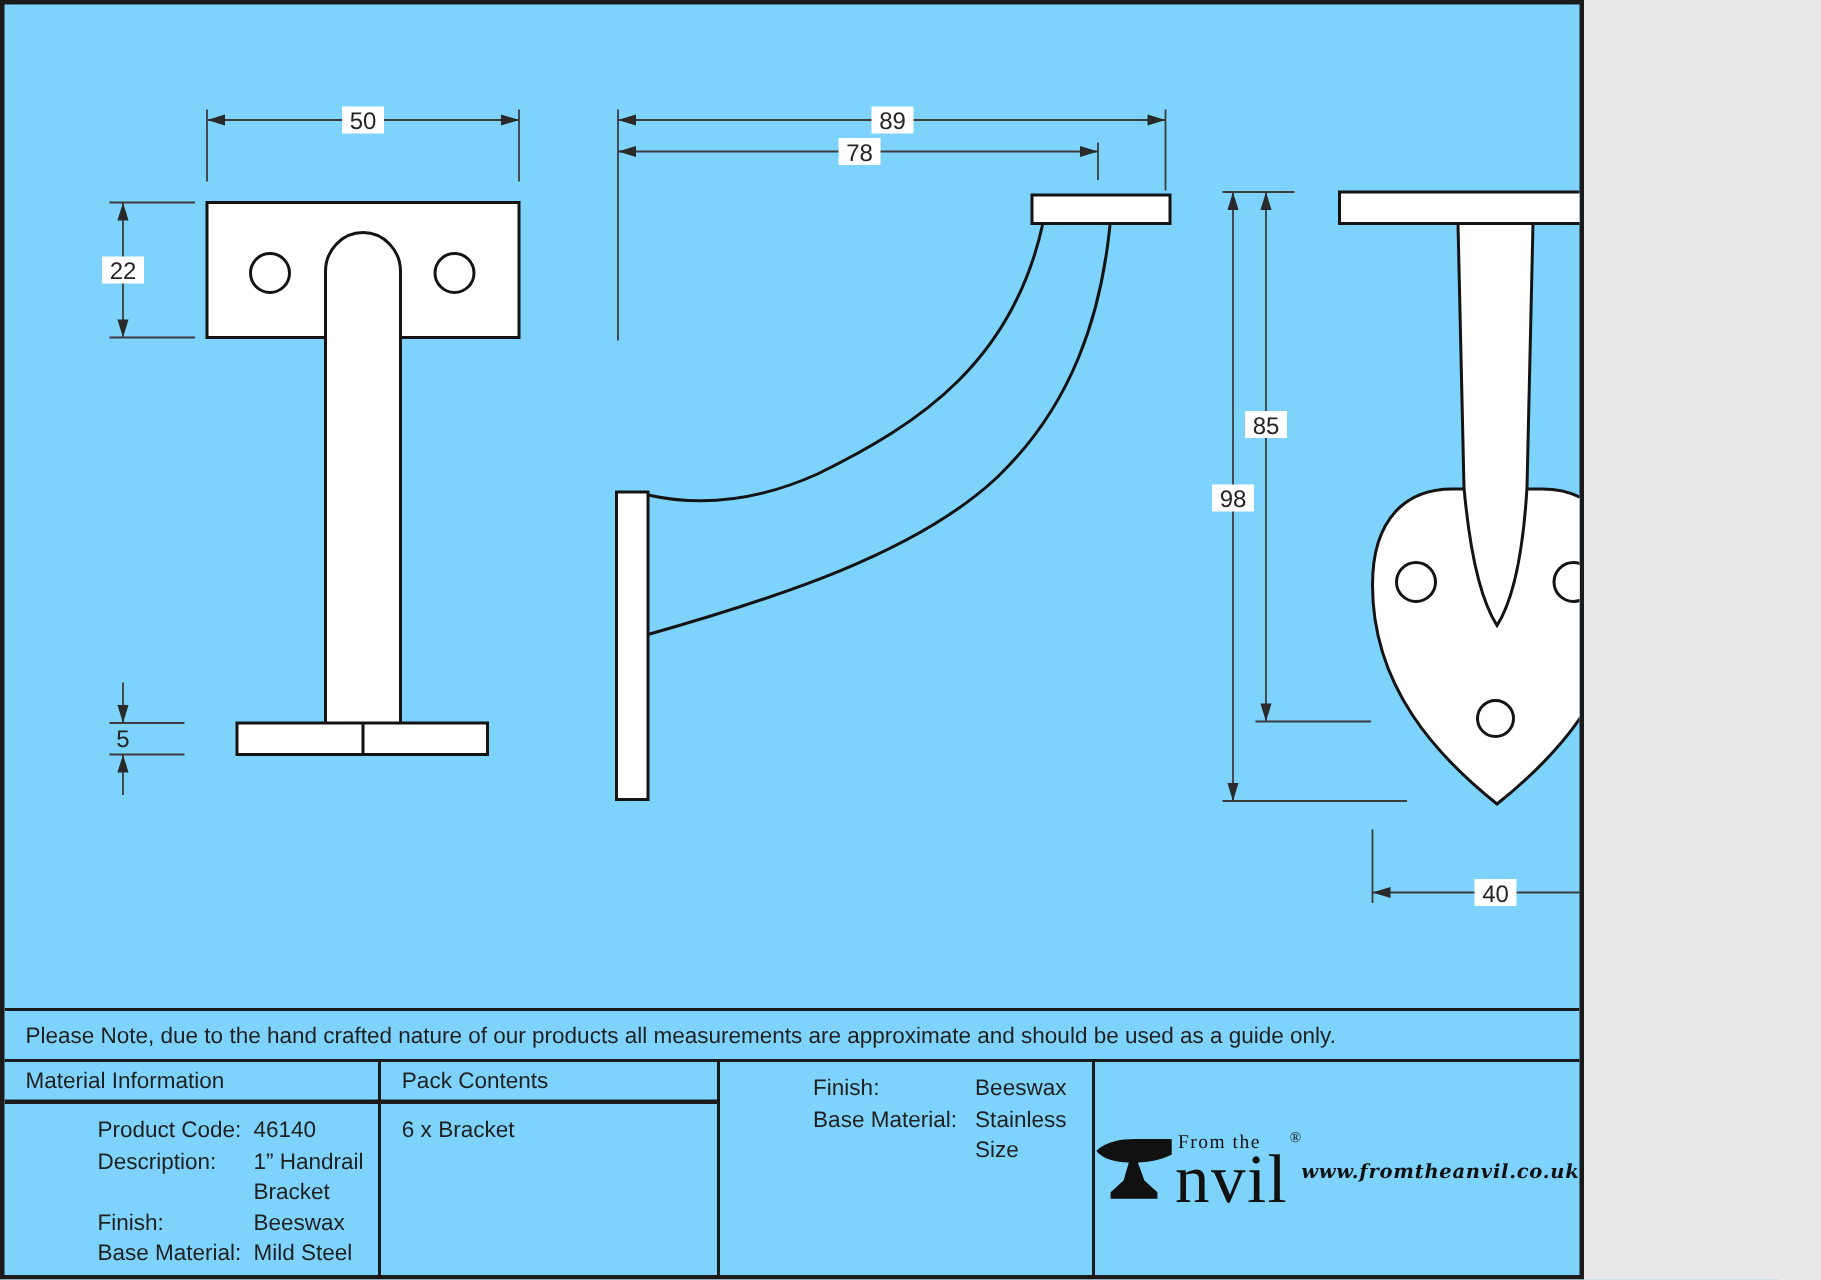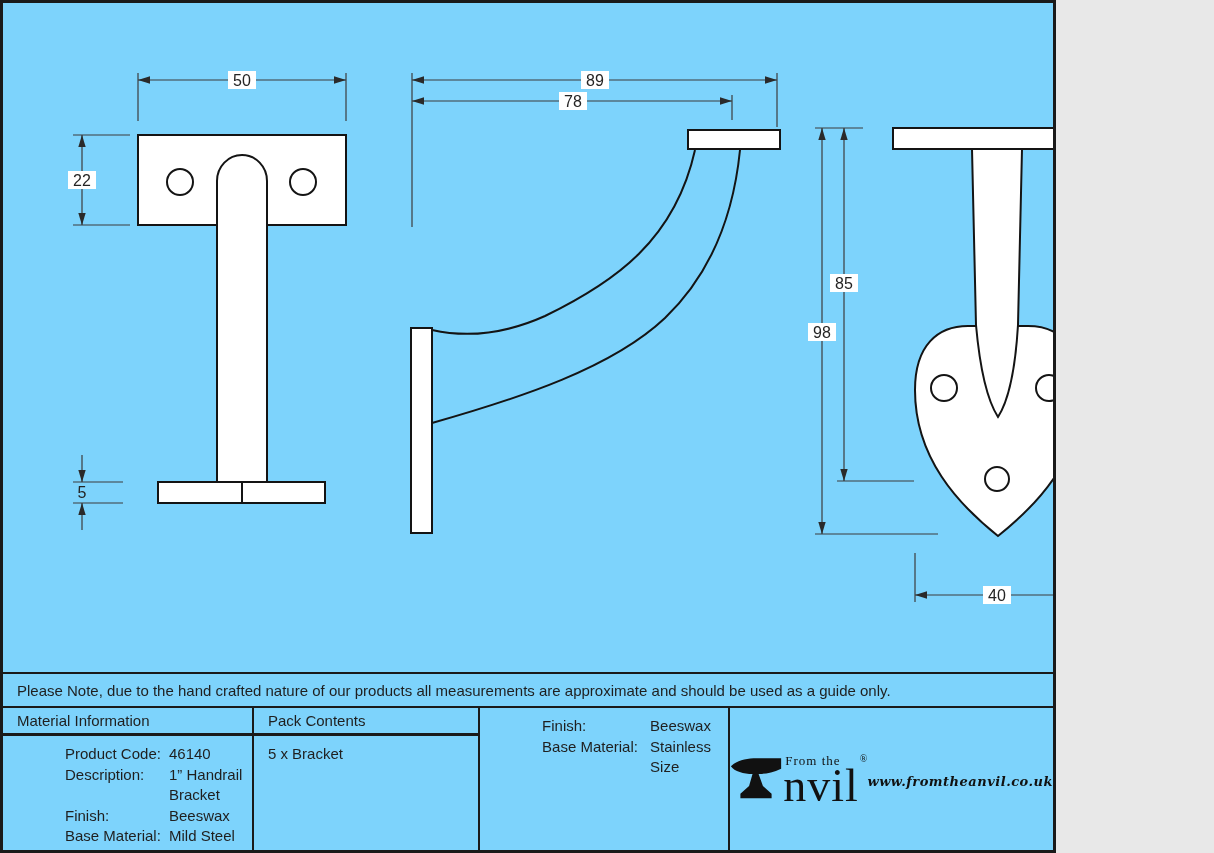--- a/index.html
+++ b/index.html
@@ -219,21 +219,21 @@
           <span class="v">Mild Steel</span>
         </div>
       </div>
     </div>
 
     <div class="col col-pack">
       <div class="col-header">
         <span>Pack Contents</span>
       </div>
       <div class="col-body">
-        <span class="pack-line">5 x Bracket</span>
+        <span class="pack-line">6 x Bracket</span>
       </div>
     </div>
 
     <div class="col col-fixing">
       <div class="col-body">
         <div class="kv">
           <span class="k">Finish:</span>
           <span class="v">Beeswax</span>
         </div>
         <div class="kv">

